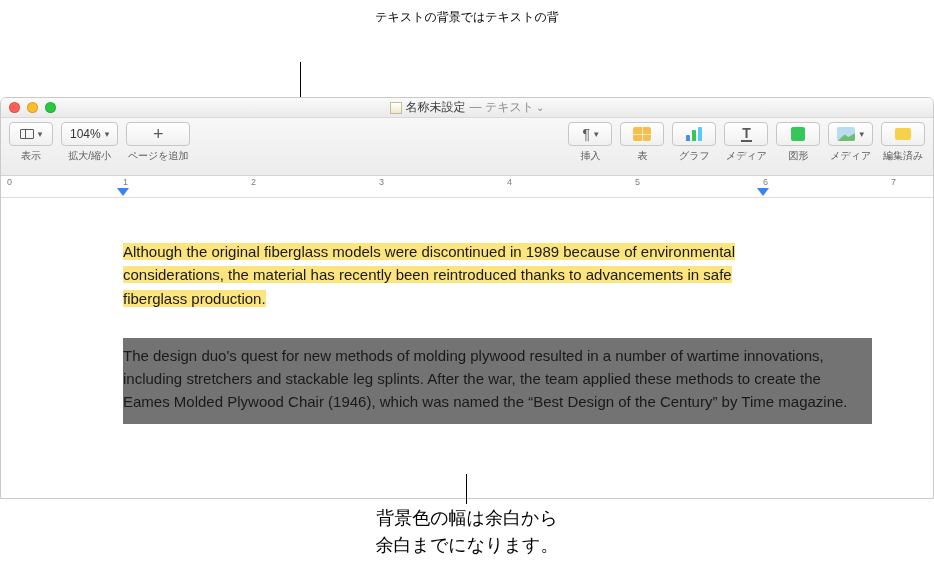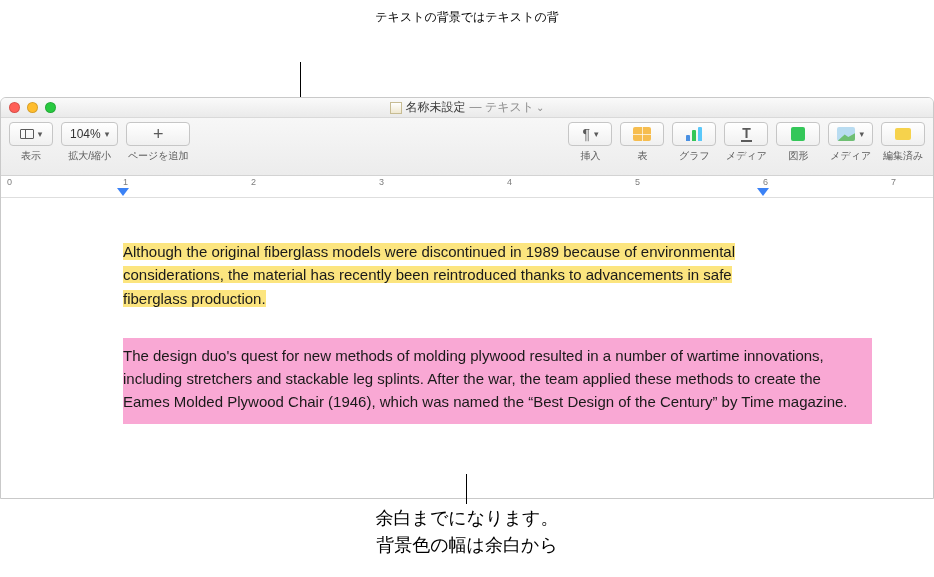--- a/index.html
+++ b/index.html
@@ -176,21 +176,21 @@
     .para1 {
       margin: 0 170px 0 122px;
       font-size: 15px;
       line-height: 1.55;
       color: #1a1a1a;
     }
     .para1 .hl { background: #fce57f; }
     .gap { height: 28px; }
     .para2-block {
       margin: 0 52px 0 122px;
-      background: #f9a8d4;
+      background: #737373;
       padding: 6px 12px 10px 0;
       font-size: 15px;
       line-height: 1.55;
       color: #1a1a1a;
     }
 
     
     .annotation-bottom {
       position: absolute;
       top: 505px;
@@ -325,15 +325,15 @@
     <div class="gap"></div>
     <div class="para2-block">
       <span>The design duo's quest for new methods of molding plywood resulted in a number of wartime innovations, including stretchers and stackable leg splints. After the war, the team applied these methods to create the Eames Molded Plywood Chair (1946), which was named the “Best Design of the Century” by Time magazine.</span>
     </div>
   </div>
 
 </div>
 
 <div class="connector-bottom"></div>
 <div class="annotation-bottom">
+  <div>背景色の幅は余白から</div>
   <div>余白までになります。</div>
-  <div>背景色の幅は余白から</div>
 </div>
 
 </body></html>

